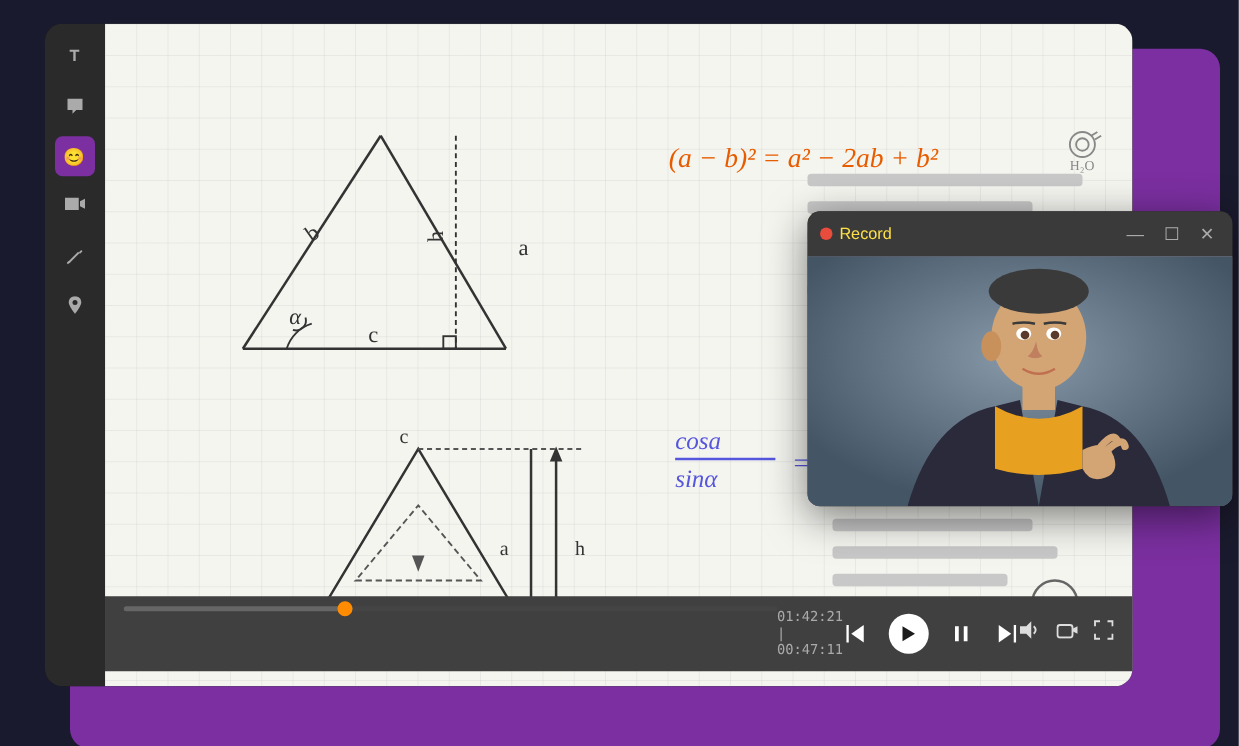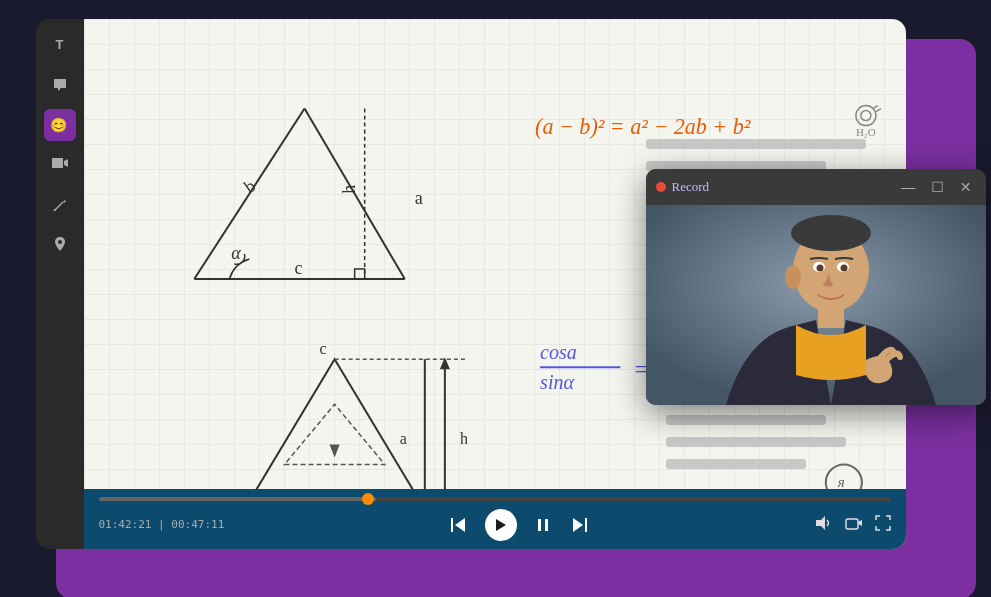--- a/index.html
+++ b/index.html
@@ -120,27 +120,27 @@
       right: 40px;
       bottom: 80px;
       display: flex;
       flex-direction: column;
       gap: 12px;
     }
 
     
     .player-controls {
       position: absolute;
-      bottom: 0;
+      bottom: 12px;
       left: 48px;
       right: 0;
       height: 60px;
-      background: #0c4a6e;
-      display: flex;
-      flex-direction: column;
+      background: #404040;
+      display: flex;
+      flex-direction: row;
       padding: 0 15px;
     }
 
     .progress-bar {
       width: 100%;
       height: 4px;
       background: #444;
       border-radius: 2px;
       position: relative;
       margin-top: 8px;
@@ -240,25 +240,24 @@
     }
 
     .record-dot {
       width: 10px;
       height: 10px;
       background: #e74c3c;
       border-radius: 50%;
     }
 
     .record-label {
-      color: #c4b5fd;
+      color: #fde047;
       font-size: 13px;
       font-weight: 500;
       flex: 1;
-      font-family: Liberation Serif, serif;
     }
 
     .window-controls {
       display: flex;
       gap: 8px;
     }
 
     .win-btn {
       background: none;
       border: none;

